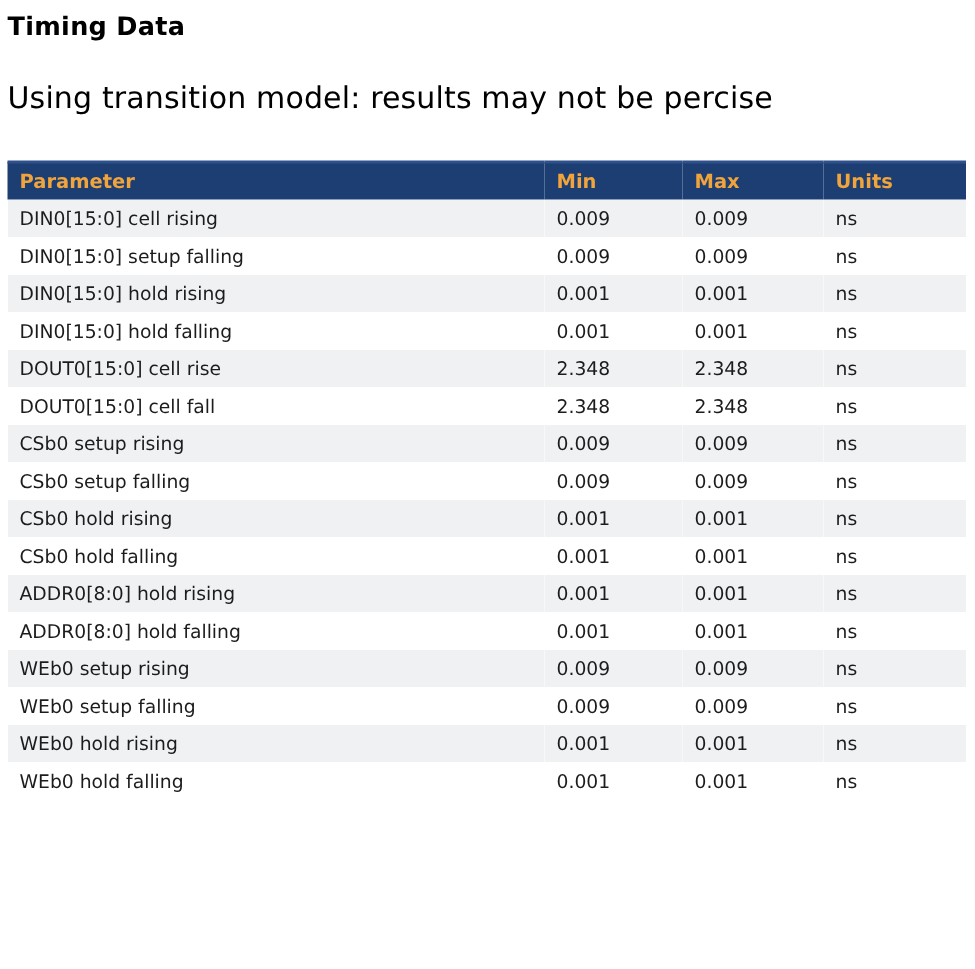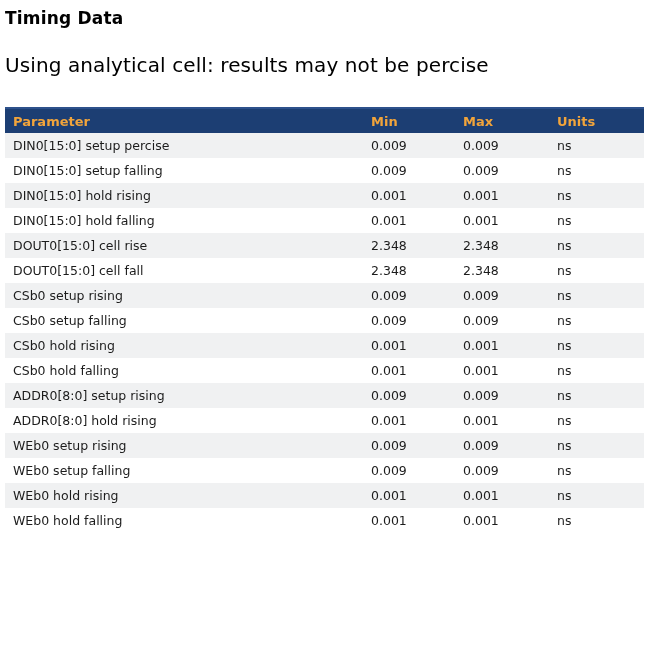--- a/index.html
+++ b/index.html
@@ -73,40 +73,40 @@
     overflow: hidden;
   }
   tbody tr:nth-child(odd)  { background: var(--row-alt-bg); }
   tbody tr:nth-child(even) { background: var(--row-bg); }
 </style>
 </head>
 <body>
 
 <div class="page">
   <h1 class="page-title">Timing Data</h1>
-  <p class="page-subtitle">Using analytical cell: results may not be percise</p>
+  <p class="page-subtitle">Using transition model: results may not be percise</p>
 
   <table class="timing-table">
     <colgroup>
       <col class="c-param">
       <col class="c-min">
       <col class="c-max">
       <col class="c-units">
     </colgroup>
     <thead>
       <tr>
         <th>Parameter</th>
         <th>Min</th>
         <th>Max</th>
         <th>Units</th>
       </tr>
     </thead>
     <tbody>
         <tr>
-          <td>DIN0[15:0] setup percise</td>
+          <td>DIN0[15:0] cell rising</td>
           <td>0.009</td>
           <td>0.009</td>
           <td>ns</td>
         </tr>
         <tr>
           <td>DIN0[15:0] setup falling</td>
           <td>0.009</td>
           <td>0.009</td>
           <td>ns</td>
         </tr>
@@ -152,27 +152,27 @@
           <td>0.001</td>
           <td>ns</td>
         </tr>
         <tr>
           <td>CSb0 hold falling</td>
           <td>0.001</td>
           <td>0.001</td>
           <td>ns</td>
         </tr>
         <tr>
-          <td>ADDR0[8:0] setup rising</td>
-          <td>0.009</td>
-          <td>0.009</td>
-          <td>ns</td>
-        </tr>
-        <tr>
           <td>ADDR0[8:0] hold rising</td>
+          <td>0.001</td>
+          <td>0.001</td>
+          <td>ns</td>
+        </tr>
+        <tr>
+          <td>ADDR0[8:0] hold falling</td>
           <td>0.001</td>
           <td>0.001</td>
           <td>ns</td>
         </tr>
         <tr>
           <td>WEb0 setup rising</td>
           <td>0.009</td>
           <td>0.009</td>
           <td>ns</td>
         </tr>

